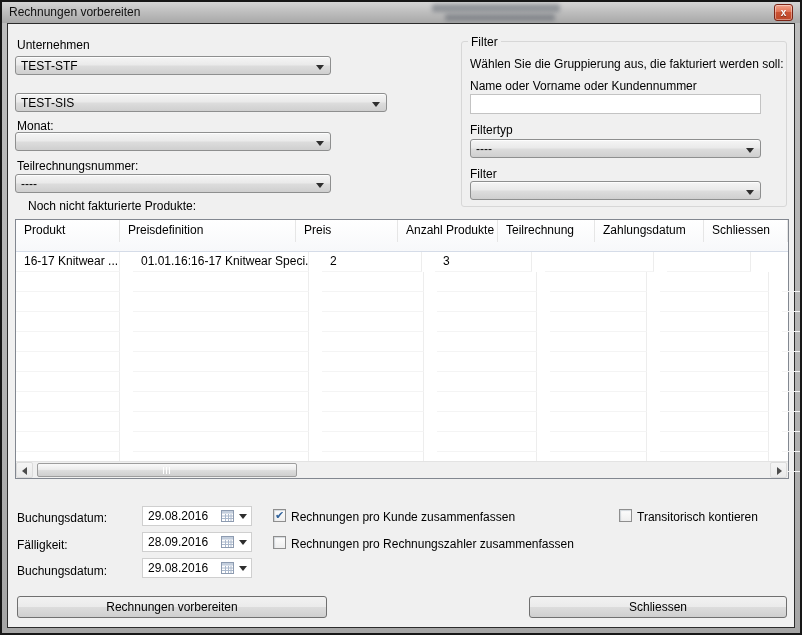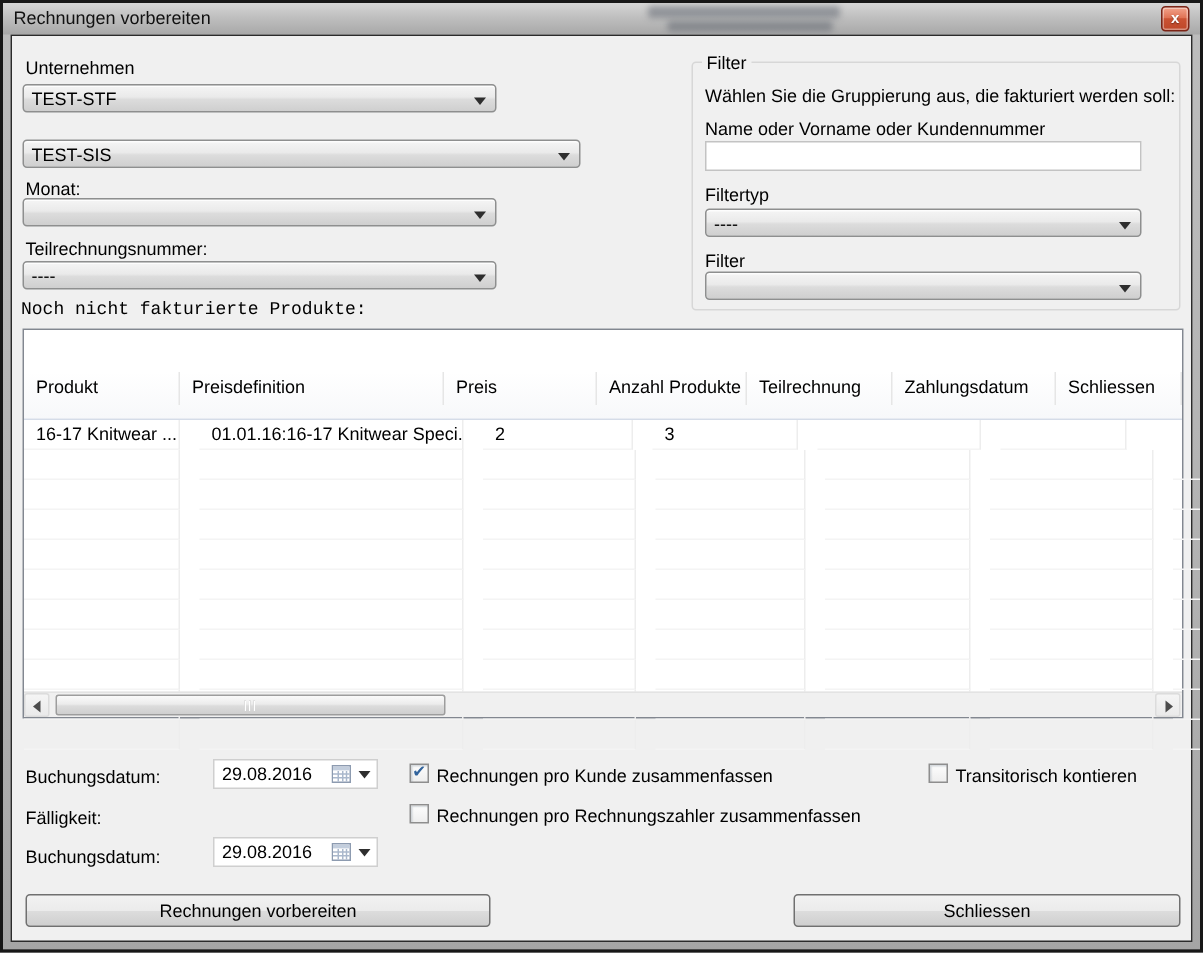--- a/index.html
+++ b/index.html
@@ -37,21 +37,21 @@
   .arrow-down { position:absolute; right:6px; top:8px; width:0; height:0;
     border-left:4px solid transparent; border-right:4px solid transparent; border-top:5px solid #2e2e2e; }
   
   .edit { position:absolute; height:20px; background:#fff; border:1px solid #c3c3c3; }
   
   .groupbox { position:absolute; border:1px solid #d7d7d7; border-radius:3px; }
   .groupbox-label { position:absolute; left:6px; top:-7px; background:#f0f0f0; padding:0 3px; }
   
   .table { position:absolute; background:#fff; border:1px solid #828790; }
   .thead { display:flex; height:32px; background:linear-gradient(180deg,#ffffff,#f7f8fa);
-    border-bottom:1px solid #d5dce8;margin-top:28px; }
+    border-bottom:1px solid #d5dce8; }
   .th { height:22px; line-height:21px; padding-left:8px; border-right:1px solid #e6e6e6;
     overflow:hidden; white-space:nowrap; flex:none; }
   .tr { display:flex; height:20px;gap:13px; }
   .td { height:20px; line-height:19px; padding-left:8px; border-right:1px solid #ededed;
     border-bottom:1px solid #f4f4f4; overflow:hidden; white-space:nowrap; flex:none; }
   
   .hscroll { position:absolute; left:0; right:0; bottom:0; height:17px; background:#f0f0f0;
     border-top:1px solid #e3e3e3; }
   .scroll-btn { position:absolute; top:0; width:17px; height:16px;
     background:linear-gradient(180deg,#f5f5f5,#eaeaea); border:1px solid #dcdcdc; border-radius:2px; }
@@ -112,21 +112,21 @@
       <span class="val"></span>
       <span class="arrow-down"></span>
     </div>
 
     <span class="lbl" style="left:9px;top:135px;">Teilrechnungsnummer:</span>
     <div class="combo" style="left:7px;top:150px;width:316px;">
       <span class="val">----</span>
       <span class="arrow-down"></span>
     </div>
 
-    <span class="lbl" style="left:6px;top:175px;font-family:Liberation Mono, monospace;">Noch nicht fakturierte Produkte:</span>
+    <span class="lbl" style="left:20px;top:175px;">Noch nicht fakturierte Produkte:</span>
 
     <div class="groupbox" style="left:453px;top:17px;width:326px;height:166px;">
       <span class="groupbox-label">Filter</span>
       <span class="lbl" style="left:8px;top:15px;">Wählen Sie die Gruppierung aus, die fakturiert werden soll:</span>
       <span class="lbl" style="left:8px;top:37px;">Name oder Vorname oder Kundennummer</span>
       <div class="edit" style="left:8px;top:52px;width:291px;">
         <span class="val" style="position:absolute;left:5px;top:3px;"></span>
       </div>
       <span class="lbl" style="left:8px;top:81px;">Filtertyp</span>
       <div class="combo" style="left:8px;top:97px;width:291px;">
@@ -272,20 +272,29 @@
       <span class="val">29.08.2016</span>
       <span class="cal"><svg width="13" height="12" viewBox="0 0 13 12">
             <rect x="0.5" y="0.5" width="12" height="11" fill="#ffffff" stroke="#8d9bb0"></rect>
             <rect x="1" y="1" width="11" height="2.6" fill="#c3cedd"></rect>
             <path d="M1 6h11M1 8.5h11M4.5 4v7M7.5 4v7M10 4v7" stroke="#aab8cc" stroke-width="1" fill="none"></path>
           </svg></span>
       <span class="arrow-down"></span>
     </div>
 
     <span class="lbl" style="left:9px;top:514px;">Fälligkeit:</span>
+    <div class="datefield" style="left:134px;top:508px;">
+      <span class="val">28.09.2016</span>
+      <span class="cal"><svg width="13" height="12" viewBox="0 0 13 12">
+            <rect x="0.5" y="0.5" width="12" height="11" fill="#ffffff" stroke="#8d9bb0"></rect>
+            <rect x="1" y="1" width="11" height="2.6" fill="#c3cedd"></rect>
+            <path d="M1 6h11M1 8.5h11M4.5 4v7M7.5 4v7M10 4v7" stroke="#aab8cc" stroke-width="1" fill="none"></path>
+          </svg></span>
+      <span class="arrow-down"></span>
+    </div>
 
     <span class="lbl" style="left:9px;top:540px;">Buchungsdatum:</span>
     <div class="datefield" style="left:134px;top:534px;">
       <span class="val">29.08.2016</span>
       <span class="cal"><svg width="13" height="12" viewBox="0 0 13 12">
             <rect x="0.5" y="0.5" width="12" height="11" fill="#ffffff" stroke="#8d9bb0"></rect>
             <rect x="1" y="1" width="11" height="2.6" fill="#c3cedd"></rect>
             <path d="M1 6h11M1 8.5h11M4.5 4v7M7.5 4v7M10 4v7" stroke="#aab8cc" stroke-width="1" fill="none"></path>
           </svg></span>
       <span class="arrow-down"></span>

